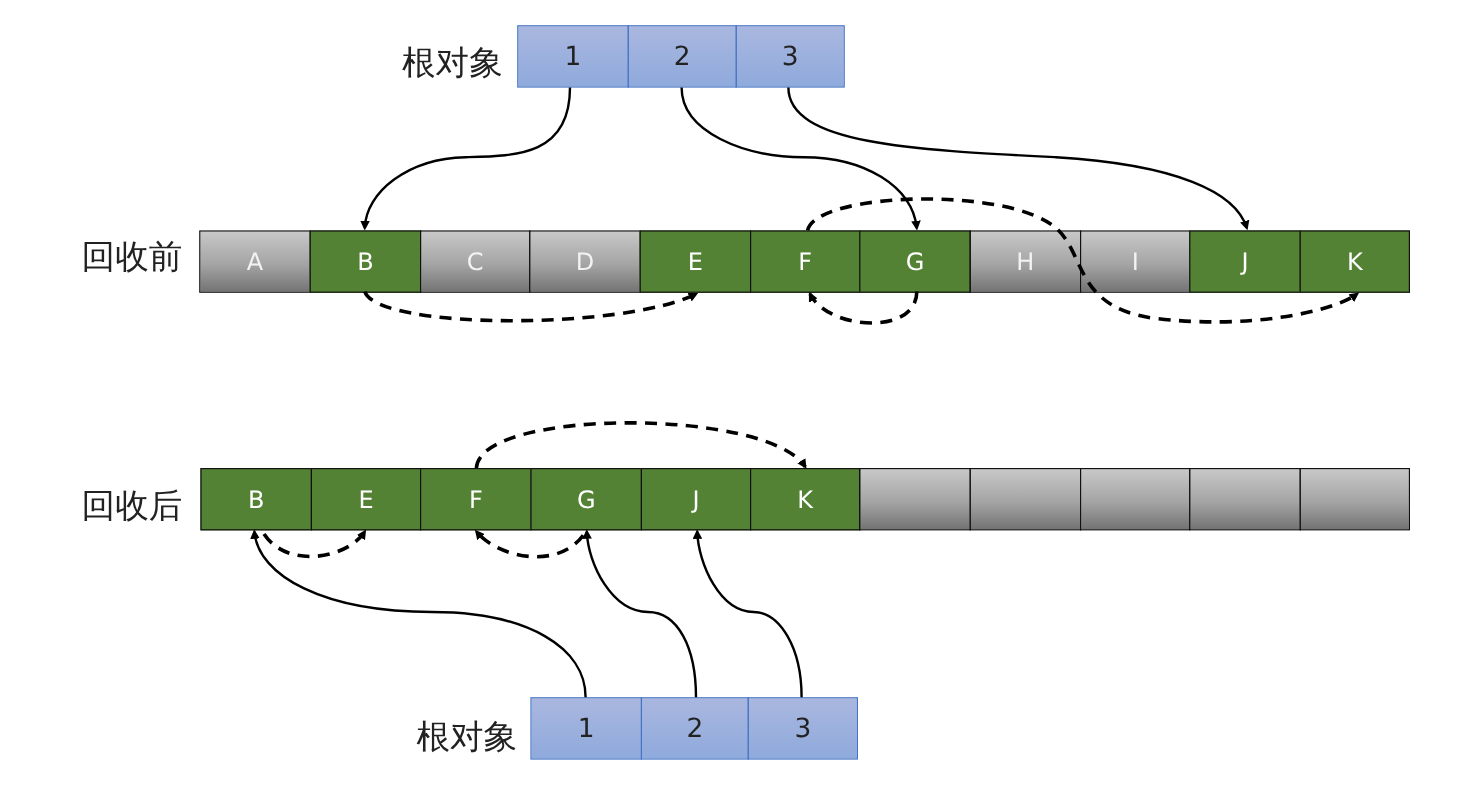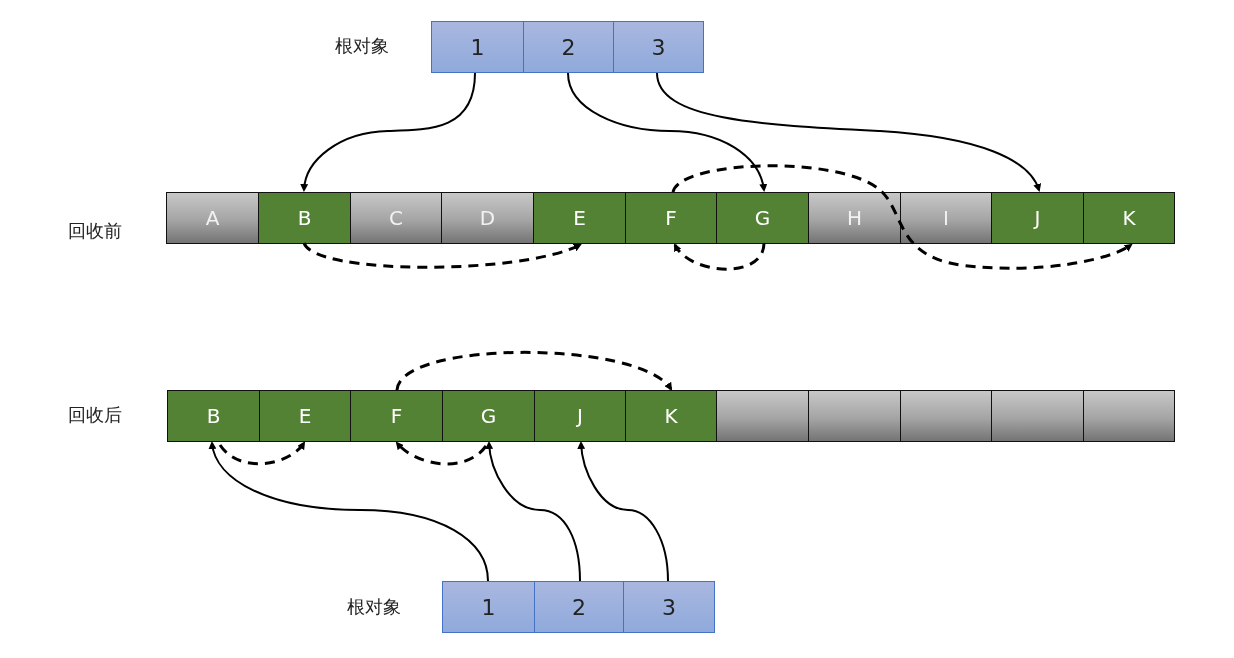--- a/index.html
+++ b/index.html
@@ -1,39 +1,39 @@
 <!DOCTYPE html>
 <html><head>
 <meta charset="utf-8">
 <style>
   html, body { margin: 0; padding: 0; background: #ffffff; }
   body { width: 1234px; height: 658px; position: relative; overflow: hidden;
          font-family: "DejaVu Sans", "Liberation Sans", sans-serif; }
-  .label { position: absolute; font-size: 18px; color: #222; }
+  .label { position: absolute; font-size: 28px; color: #222; }
   .row { position: absolute; display: flex; }
   .cell { box-sizing: border-box; display: flex; align-items: center; justify-content: center;
           font-size: 20px; color: #ffffff; border: 1px solid #111; margin-left: -1px; }
   .cell.live { background: #548235; }
   .cell.dead { background: linear-gradient(to bottom, #c8c8c8 0%, #a4a4a4 55%, #747474 100%); color: #f2f2f2; }
   .root-cell { box-sizing: border-box; display: flex; align-items: center; justify-content: center;
                font-size: 22px; color: #222; border: 1px solid #4472c4; margin-left: -1px;
                background: linear-gradient(to bottom, #a9b7df 0%, #8faadc 100%); }
   svg.arrows { position: absolute; left: 0; top: 0; }
 </style>
 </head>
 <body>
 
 <div class="label" style="left:335px; top:34px;">根对象</div>
 <div class="row" style="left:431px; top:21px;">
   <div class="root-cell" style="width:93px;height:52px;margin-left:0;">1</div>
   <div class="root-cell" style="width:91px;height:52px;">2</div>
   <div class="root-cell" style="width:91px;height:52px;">3</div>
 </div>
 
-<div class="label" style="left:68px; top:219px;text-align:center;">回收前</div>
+<div class="label" style="left:68px; top:195px;text-align:center;">回收前</div>
 <div class="row" id="heap-before" style="left:166px; top:192px;">
     <div class="cell dead" style="width: 93px; height: 52px; margin-left: 0px;">A</div>
     <div class="cell live" style="width: 93px; height: 52px;">B</div>
     <div class="cell dead" style="width: 92px; height: 52px;">C</div>
     <div class="cell dead" style="width: 93px; height: 52px;">D</div>
     <div class="cell live" style="width: 93px; height: 52px;">E</div>
     <div class="cell live" style="width: 92px; height: 52px;">F</div>
     <div class="cell live" style="width: 93px; height: 52px;">G</div>
     <div class="cell dead" style="width: 93px; height: 52px;">H</div>
     <div class="cell dead" style="width: 92px; height: 52px;">I</div>

